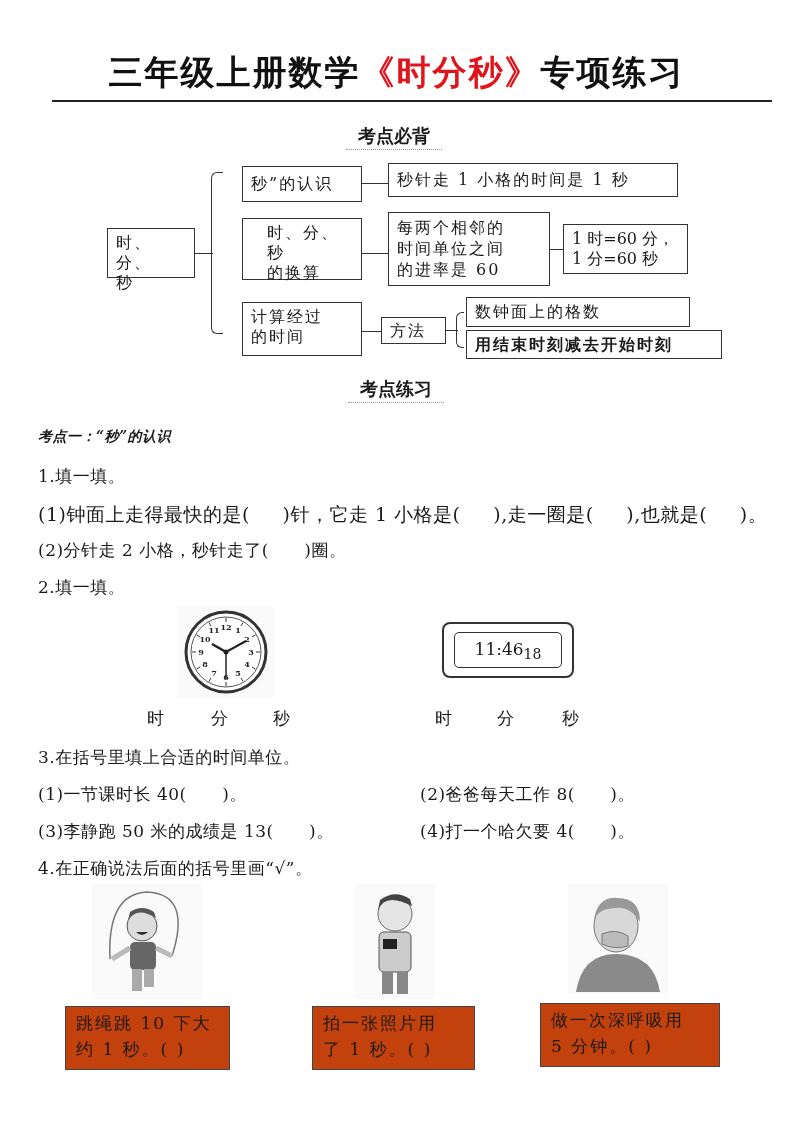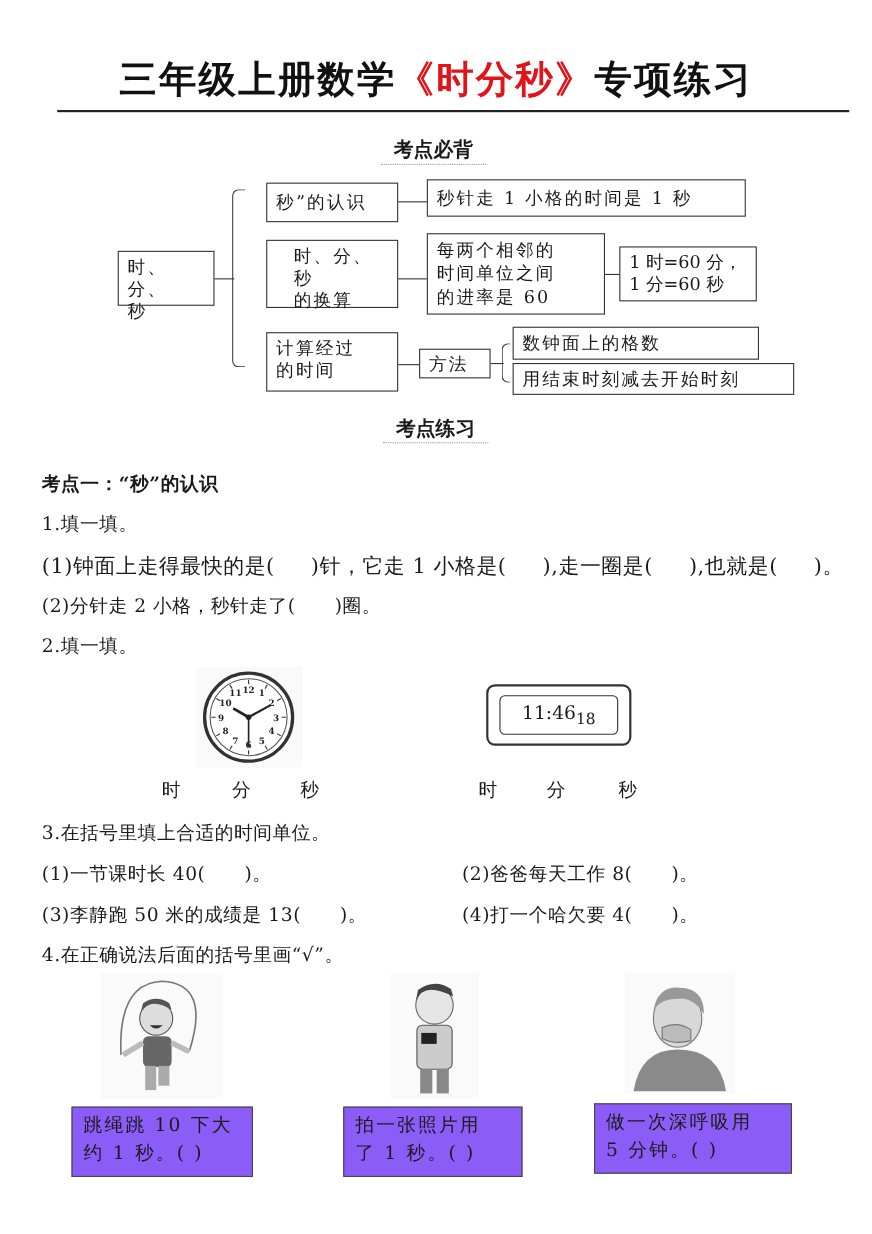--- a/index.html
+++ b/index.html
@@ -27,21 +27,21 @@
       border: 1.3px solid #333; border-right: none; border-radius: 6px 0 0 6px;
     }
     .line-text { font-size: 17px; letter-spacing: 0.5px; white-space: pre; }
     .bold { font-weight: bold; }
     .digital-outer { border: 2px solid #333; border-radius: 8px; }
     .digital-inner { border: 1.5px solid #333; border-radius: 5px; font-size: 17px; text-align: center; }
     .unit-label { font-size: 17px; }
     .pic { background: #fafafa; }
     .card-box {
       border: 1.3px solid #444; font-size: 17px; line-height: 26px; padding: 3px 10px;
-      letter-spacing: 2px; white-space: pre-line; background: #8b5cf6;
+      letter-spacing: 2px; white-space: pre-line; background: #c2410c;
     }
   </style>
 </head>
 <body>
 
 <div class="abs title">
   <span>三年级上册数学</span><span class="red">《时分秒》</span><span>专项练习</span>
 </div>
 <div class="abs title-rule"></div>
 
@@ -66,25 +66,25 @@
 <div class="abs box" style="left:563px;top:224px;width:125px;height:50px;letter-spacing:0;">1 时=60 分，
 1 分=60 秒</div>
 
 <div class="abs box" style="left:242px;top:302px;width:120px;height:54px;">计算经过
 的时间</div>
 <div class="abs hline" style="left:362px;top:331px;width:20px;"></div>
 <div class="abs box" style="left:381px;top:317px;width:65px;height:27px;line-height:17px;">方法</div>
 <div class="abs hline" style="left:446px;top:330px;width:12px;"></div>
 <div class="abs brace" style="left:456px;top:312px;width:8px;height:36px;"></div>
 <div class="abs box" style="left:466px;top:297px;width:224px;height:30px;line-height:20px;">数钟面上的格数</div>
-<div class="abs box" style="left:466px;top:330px;width:256px;height:29px;line-height:19px;">用结束时刻减去开始时刻</div>
+<div class="abs box" style="left:466px;top:330px;width:256px;height:29px;line-height:19px;font-weight:bold;">用结束时刻减去开始时刻</div>
 
 <div class="abs section-head" style="left:348px;top:377px;width:96px;">考点练习</div>
 
-<div class="abs line-text bold" style="left:38px;top:428px;font-size:17px;">考点一：“秒”的认识</div>
+<div class="abs line-text bold" style="left:38px;top:428px;font-size:14px;font-style:italic;">考点一：“秒”的认识</div>
 
 <div class="abs line-text" style="left:38px;top:465px;text-align:right;">1.填一填。</div>
 <div class="abs line-text" style="left:38px;top:502px;font-size:19px;">(1)钟面上走得最快的是(     )针，它走 1 小格是(     ),走一圈是(     ),也就是(     )。</div>
 <div class="abs line-text" style="left:38px;top:539px;">(2)分针走 2 小格，秒针走了(      )圈。</div>
 
 <div class="abs line-text" style="left:38px;top:576px;">2.填一填。</div>
 
 <div class="abs pic" style="left:178px;top:606px;width:97px;height:92px;">
   <svg width="97" height="92" viewBox="0 0 97 92">
     <circle cx="48" cy="46" r="40" fill="#fff" stroke="#333" stroke-width="3"></circle>

